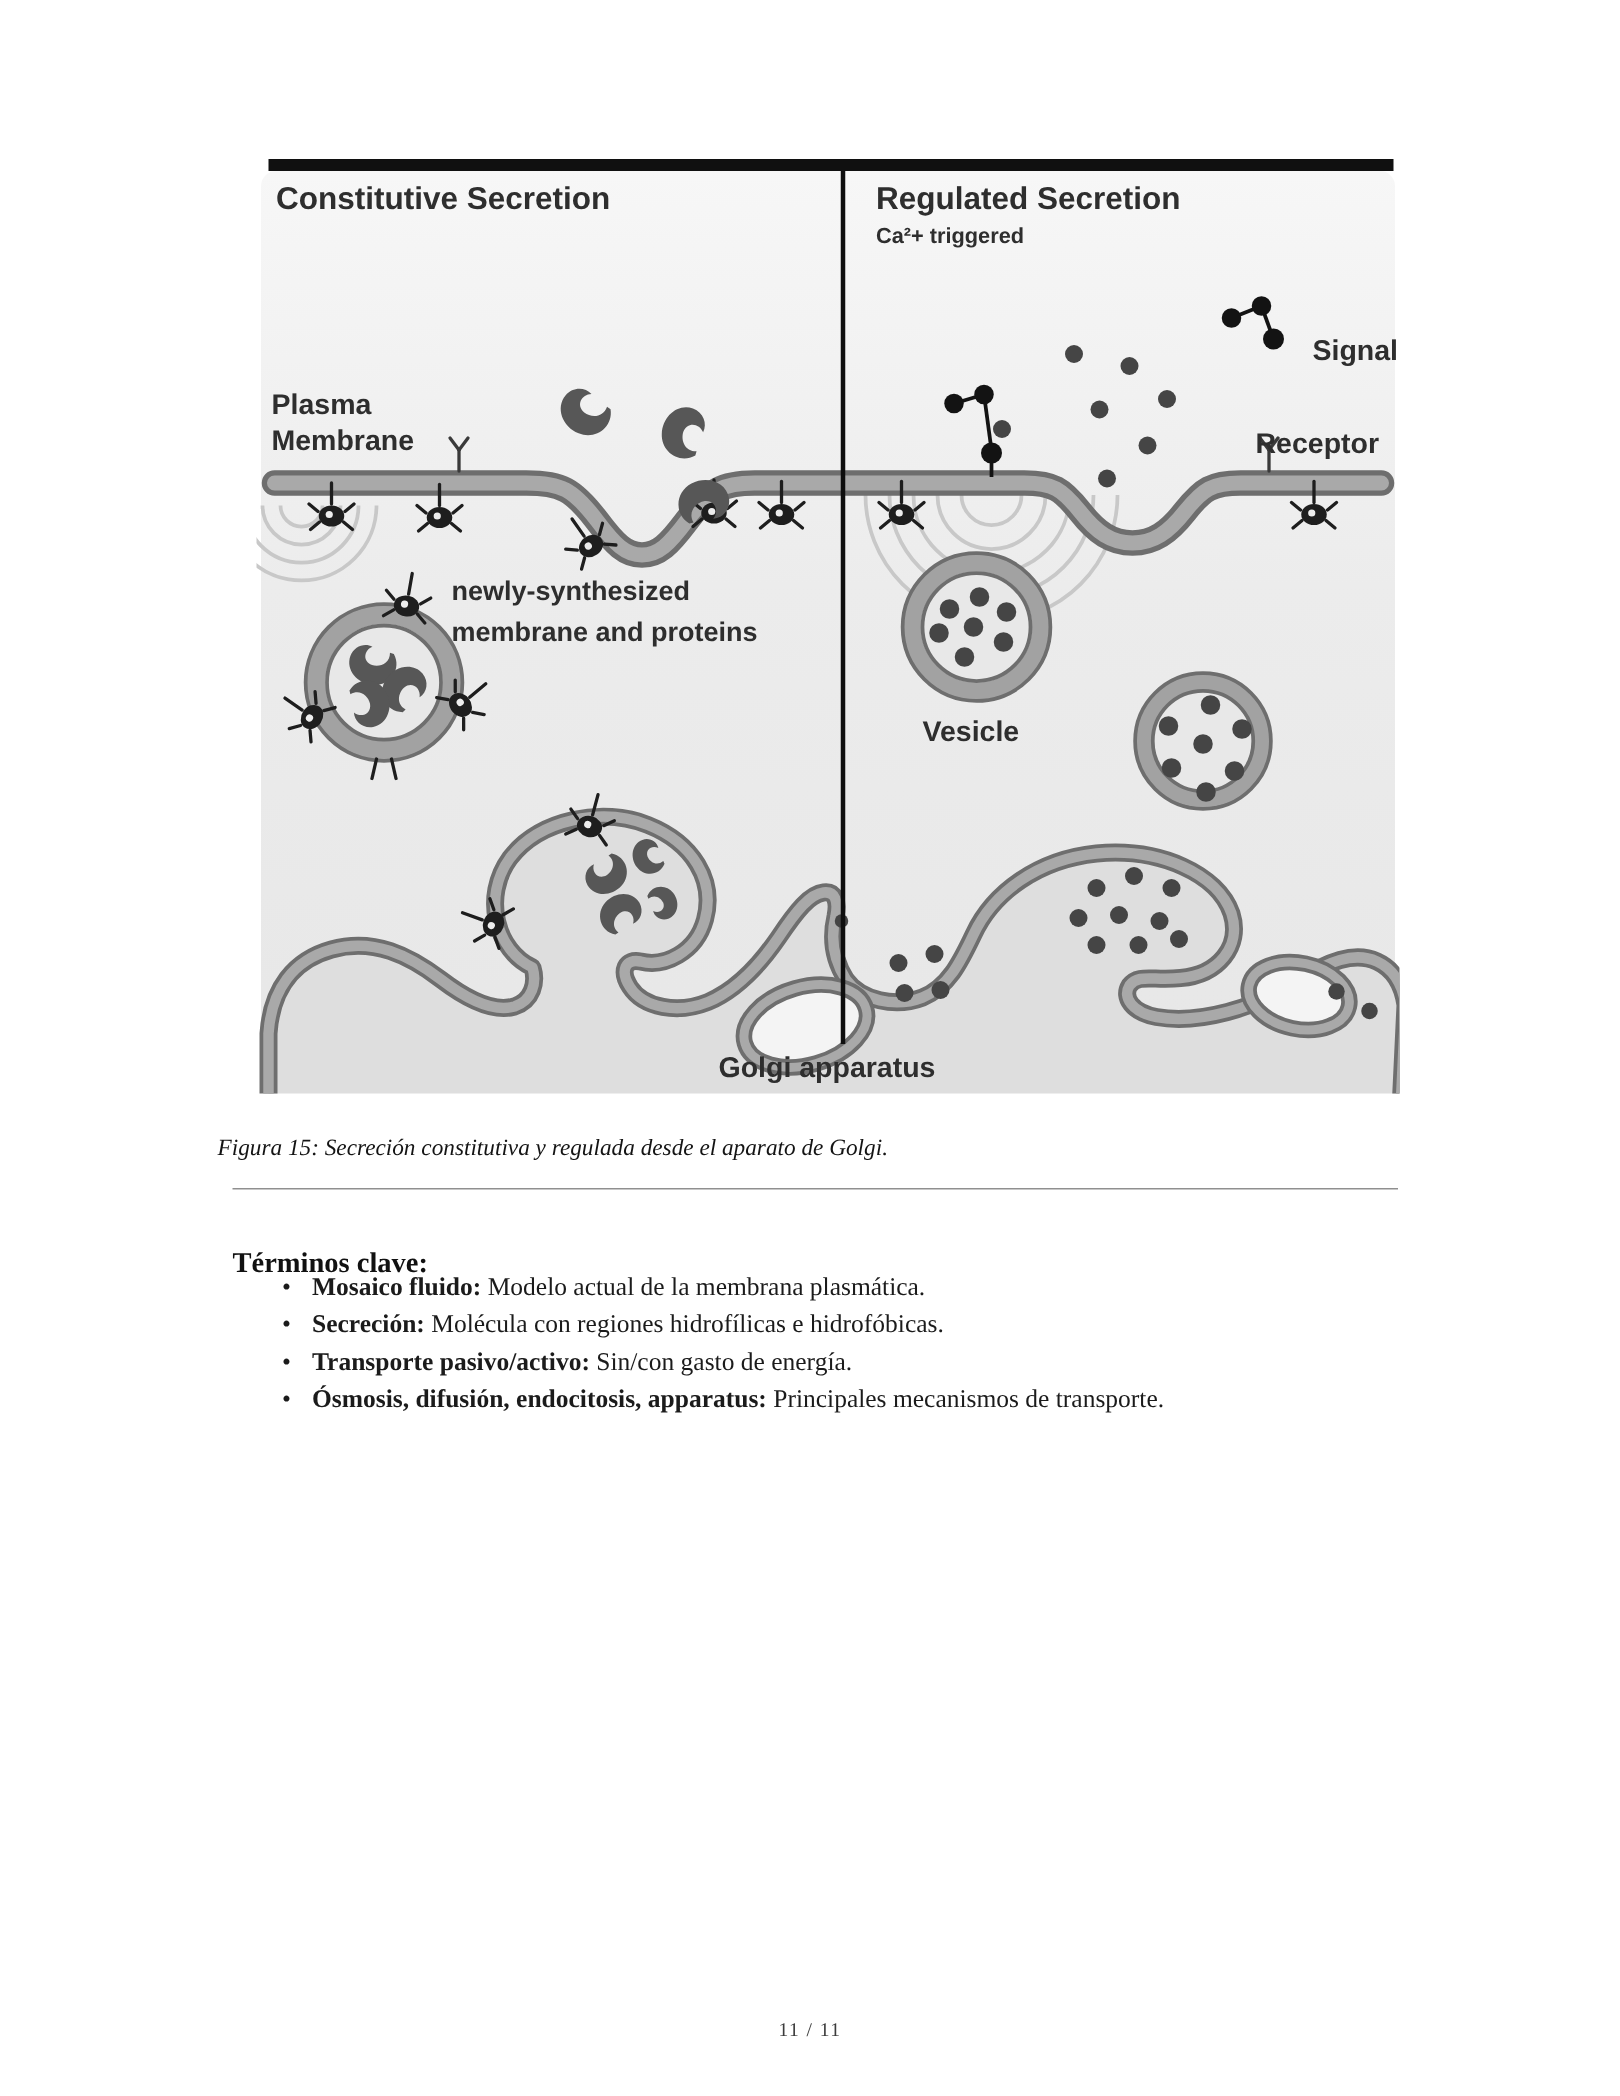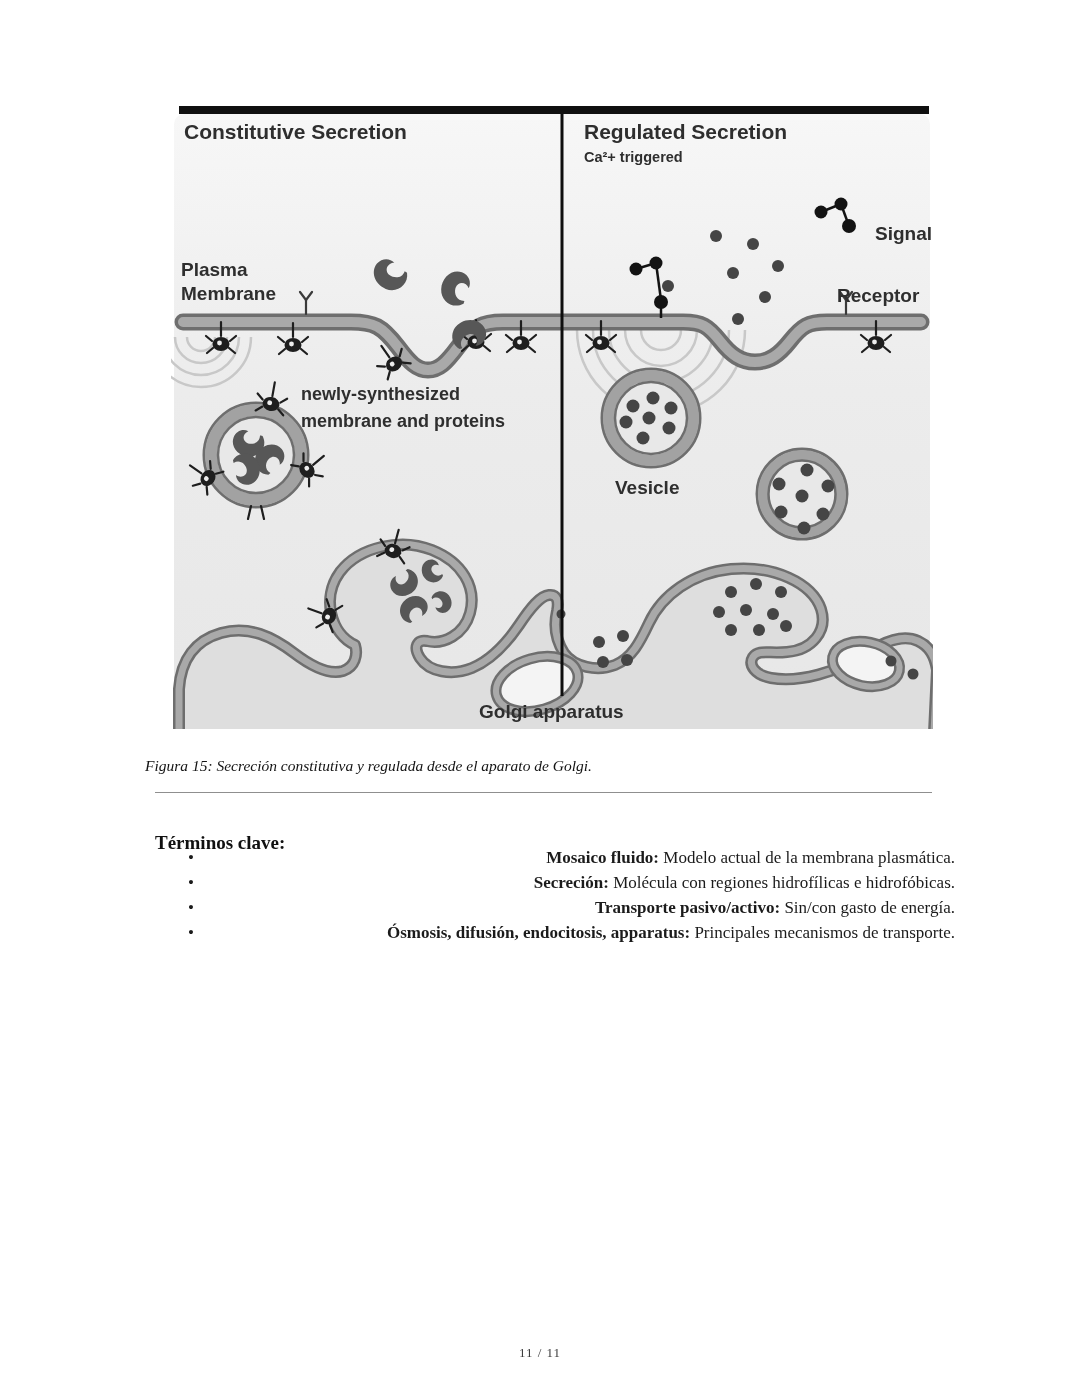--- a/index.html
+++ b/index.html
@@ -34,21 +34,21 @@
   .topbar{fill:#101010;}
 
   .caption{position:absolute;left:141px;top:753px;width:780px;margin:4px;
            font-style:italic;font-size:15.5px;color:#141414;}
   .rule{position:absolute;left:155px;top:792px;width:777px;height:1px;
         background:#8f8f8f;border:none;margin:0;}
   .terms-heading{position:absolute;left:155px;top:832px;margin:0;
         font-size:19px;font-weight:700;color:#111111;}
   .terms-list{position:absolute;left:155px;top:845px;margin:0;padding:0;
         list-style:none;font-size:17px;color:#1b1b1b;width:800px;}
-  .terms-list li{position:relative;padding-left:53px;line-height:25px;margin:0;text-align:right;}
+  .terms-list li{position:relative;padding-left:53px;line-height:25px;margin:0;}
   .terms-list li::before{content:"\2022";position:absolute;left:33px;top:0;
         font-size:17px;color:#1b1b1b;}
   .terms-list strong{font-weight:700;}
   .page-number{position:absolute;left:0;top:1345px;width:1080px;text-align:center;
         font-size:13px;color:#3c3c3c;letter-spacing:1px;}
 </style>
 </head>
 <body>
 
 <div class="page">

